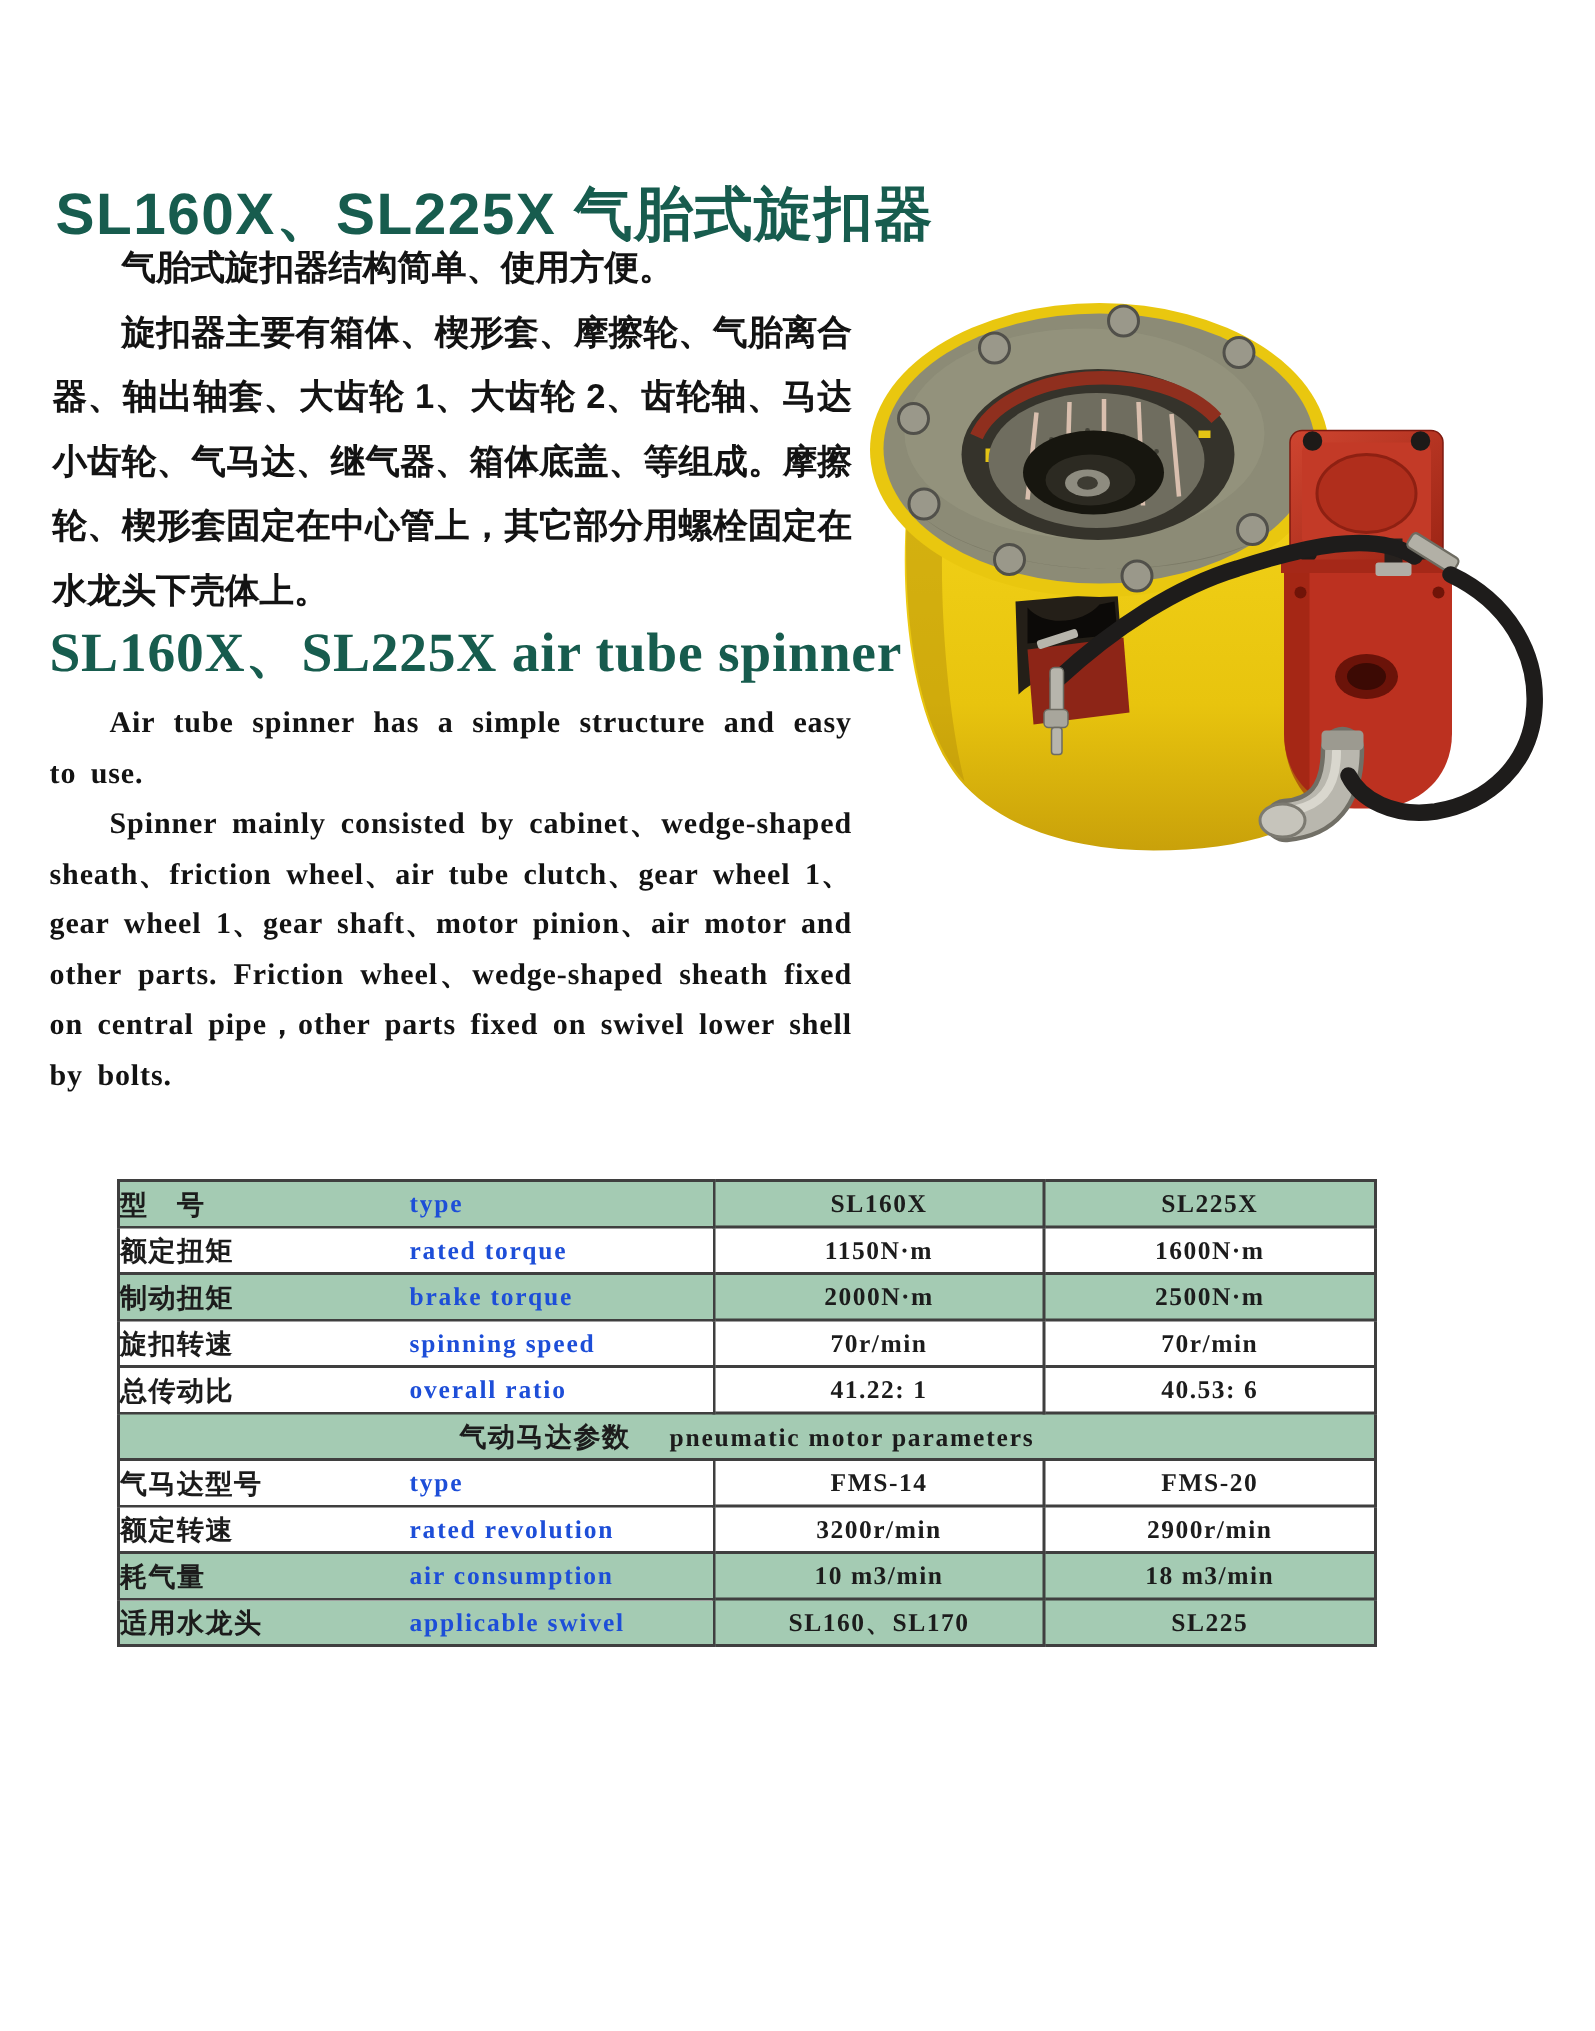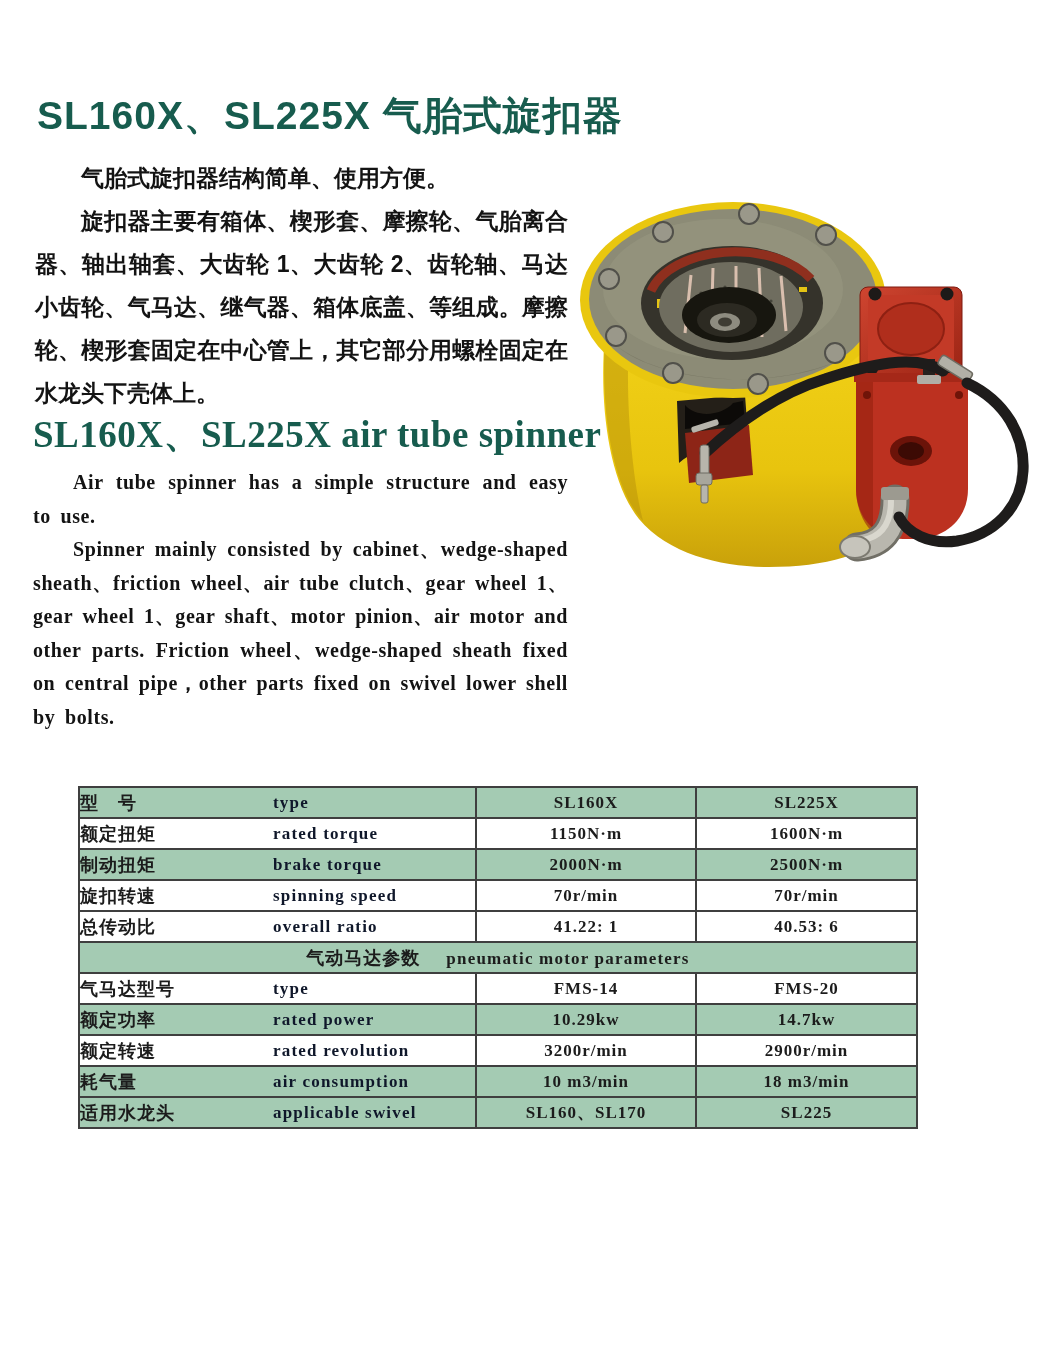--- a/index.html
+++ b/index.html
@@ -9,21 +9,21 @@
   }
   *{margin:0;padding:0;box-sizing:border-box;}
   html,body{background:#ffffff;}
   body{
     width:1063px;height:1354px;position:relative;overflow:hidden;
     font-family:"Liberation Sans",sans-serif;color:#111;
   }
 
   
   .title-zh{
-    position:absolute;left:37px;top:89px;width:560px;
+    position:absolute;left:37px;top:116px;width:560px;
     font-family:"Liberation Sans","DejaVu Sans",sans-serif;
     font-size:39px;font-weight:bold;letter-spacing:1px;
     color:var(--accent,#175c4e);white-space:nowrap;
   }
   .title-en{
     position:absolute;left:33px;top:410px;width:560px;
     font-family:"Liberation Serif","DejaVu Serif",serif;
     font-size:37px;font-weight:bold;letter-spacing:0.5px;
     color:var(--accent,#175c4e);white-space:nowrap;
   }
@@ -61,21 +61,21 @@
   tr.green td{background:var(--table_green,#a4cbb3);}
   td.c-label{position:relative;}
   td.c-label .zh{
     position:absolute;left:0;top:50%;transform:translateY(-50%);
     width:252px;text-align:left;
     font-family:Liberation Mono, monospace;
     font-size:18px;font-weight:bold;letter-spacing:1px;color:#1c1c1c;
   }
   td.c-label .en{
     display:block;margin-left:193px;
-    font-size:17px;font-weight:bold;letter-spacing:1.2px;color:#0f172a;
+    font-size:17px;font-weight:bold;letter-spacing:1.2px;color:#1d4ed8;
   }
   td.c-val{
     text-align:center;font-size:17px;font-weight:bold;
     letter-spacing:1px;color:#1c1c1c;
   }
   td.c-span{text-align:center;}
   td.c-span .zh-span{
     font-family:"Liberation Sans","DejaVu Sans",sans-serif;
     font-size:18px;font-weight:bold;letter-spacing:1px;color:#1c1c1c;
   }
@@ -261,28 +261,20 @@
         </td>
       </tr>
       <tr>
         <td class="c-label">
           <span class="zh">气马达型号</span>
           <span class="en">type</span>
         </td>
         <td class="c-val">FMS-14</td>
         <td class="c-val">FMS-20</td>
       </tr>
-      <tr class="green">
-        <td class="c-label">
-          <span class="zh">额定功率</span>
-          <span class="en">rated power</span>
-        </td>
-        <td class="c-val">10.29kw</td>
-        <td class="c-val">14.7kw</td>
-      </tr>
       <tr>
         <td class="c-label">
           <span class="zh">额定转速</span>
           <span class="en">rated revolution</span>
         </td>
         <td class="c-val">3200r/min</td>
         <td class="c-val">2900r/min</td>
       </tr>
       <tr class="green">
         <td class="c-label">

